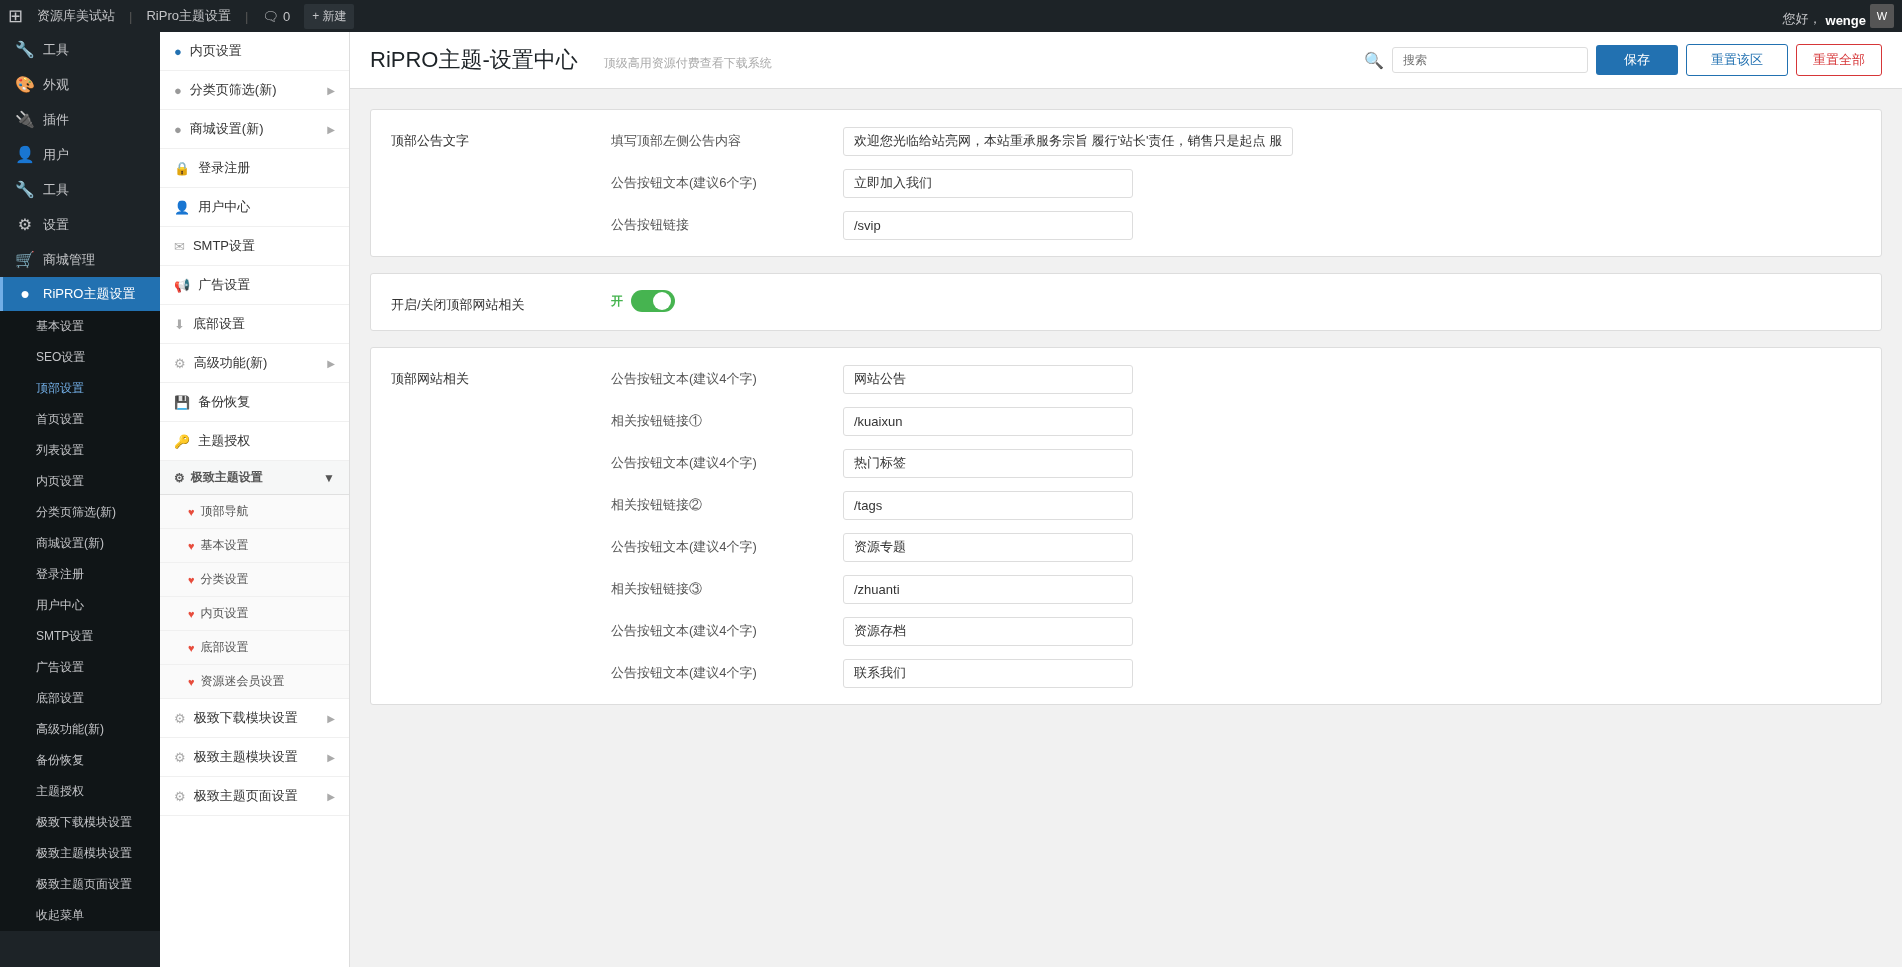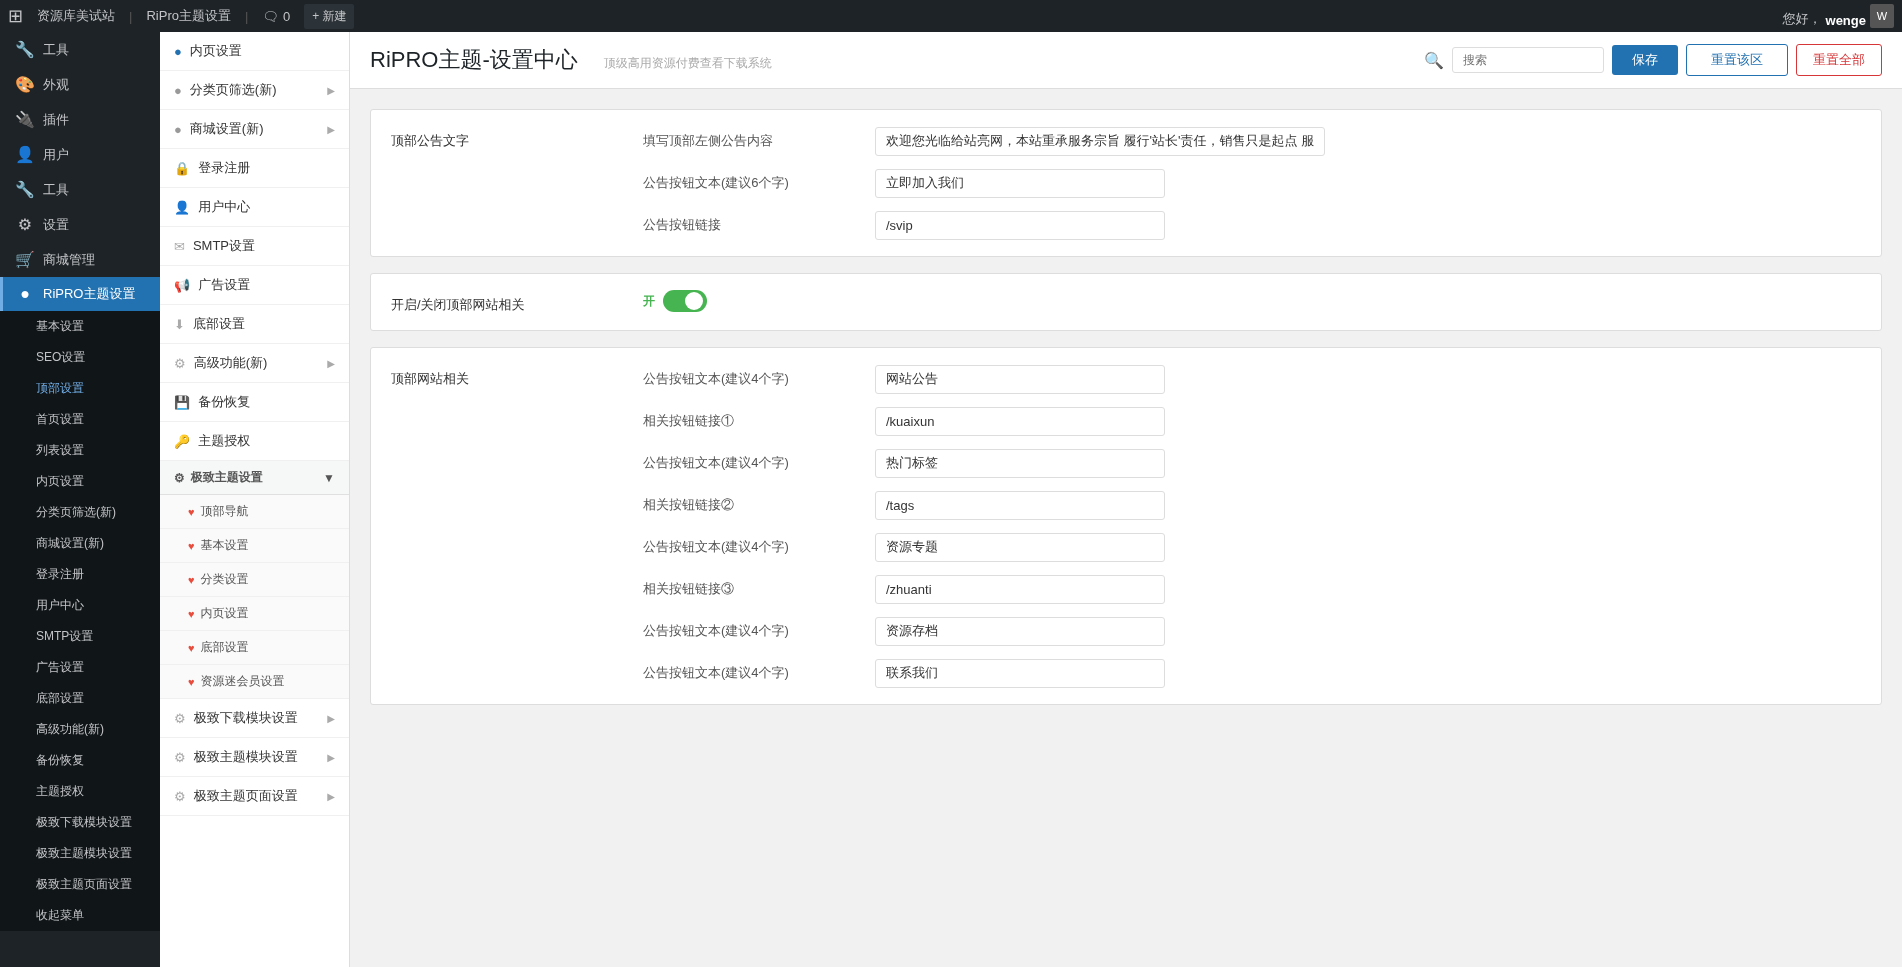--- a/index.html
+++ b/index.html
@@ -86,22 +86,22 @@
     .page-header {
       background: #fff;
       border-bottom: 1px solid #ddd;
       padding: 12px 20px;
       display: flex;
       align-items: center;
       justify-content: space-between;
     }
     .page-header-title { font-size: 20px; font-weight: 400; color: #1d2327; display: flex; align-items: baseline; gap: 26px; }
     .page-header-actions { display: flex; align-items: center; gap: 8px; }
-    .header-search { border: 1px solid #ddd; padding: 5px 10px; font-size: 12px; border-radius: 3px; width: 152px; color: #333; }
-    .btn-save { background: #2271b1; color: #fff; border: none; padding: 6px 20px; border-radius: 3px; cursor: pointer; font-size: 13px; }
+    .header-search { border: 1px solid #ddd; padding: 5px 10px; font-size: 12px; border-radius: 3px; width: 196px; color: #333; }
+    .btn-save { background: #2271b1; color: #fff; border: none; padding: 6px 28px; border-radius: 3px; cursor: pointer; font-size: 13px; }
     .btn-reset-area { background: #fff; color: #2271b1; border: 1px solid #2271b1; padding: 6px 24px; border-radius: 3px; cursor: pointer; font-size: 13px; }
     .btn-reset-all { background: #fff; color: #d63638; border: 1px solid #d63638; padding: 6px 16px; border-radius: 3px; cursor: pointer; font-size: 13px; }
 
     
     .settings-content { padding: 20px; }
     .settings-section { background: #fff; border: 1px solid #ddd; border-radius: 3px; margin-bottom: 16px; }
     .settings-row {
       display: flex;
       align-items: flex-start;
       padding: 16px 20px;
@@ -110,21 +110,21 @@
     }
     .settings-row:last-child { border-bottom: none; }
     .settings-label {
       width: 200px;
       flex-shrink: 0;
       font-size: 13px;
       color: #333;
       padding-top: 6px;
       font-weight: 500;
     }
-    .settings-input-area { flex: 1; margin-left: 32px; }
+    .settings-input-area { flex: 1; }
     .settings-sub-label { font-size: 13px; color: #555; margin-bottom: 6px; width: 220px; flex-shrink: 0; padding-top: 6px; }
     .settings-sub-row { display: flex; align-items: center; gap: 12px; margin-bottom: 12px; }
     .settings-sub-row:last-child { margin-bottom: 0; }
     .input-text {
       border: 1px solid #ddd;
       border-radius: 3px;
       padding: 6px 10px;
       font-size: 13px;
       color: #333;
       background: #fff;

